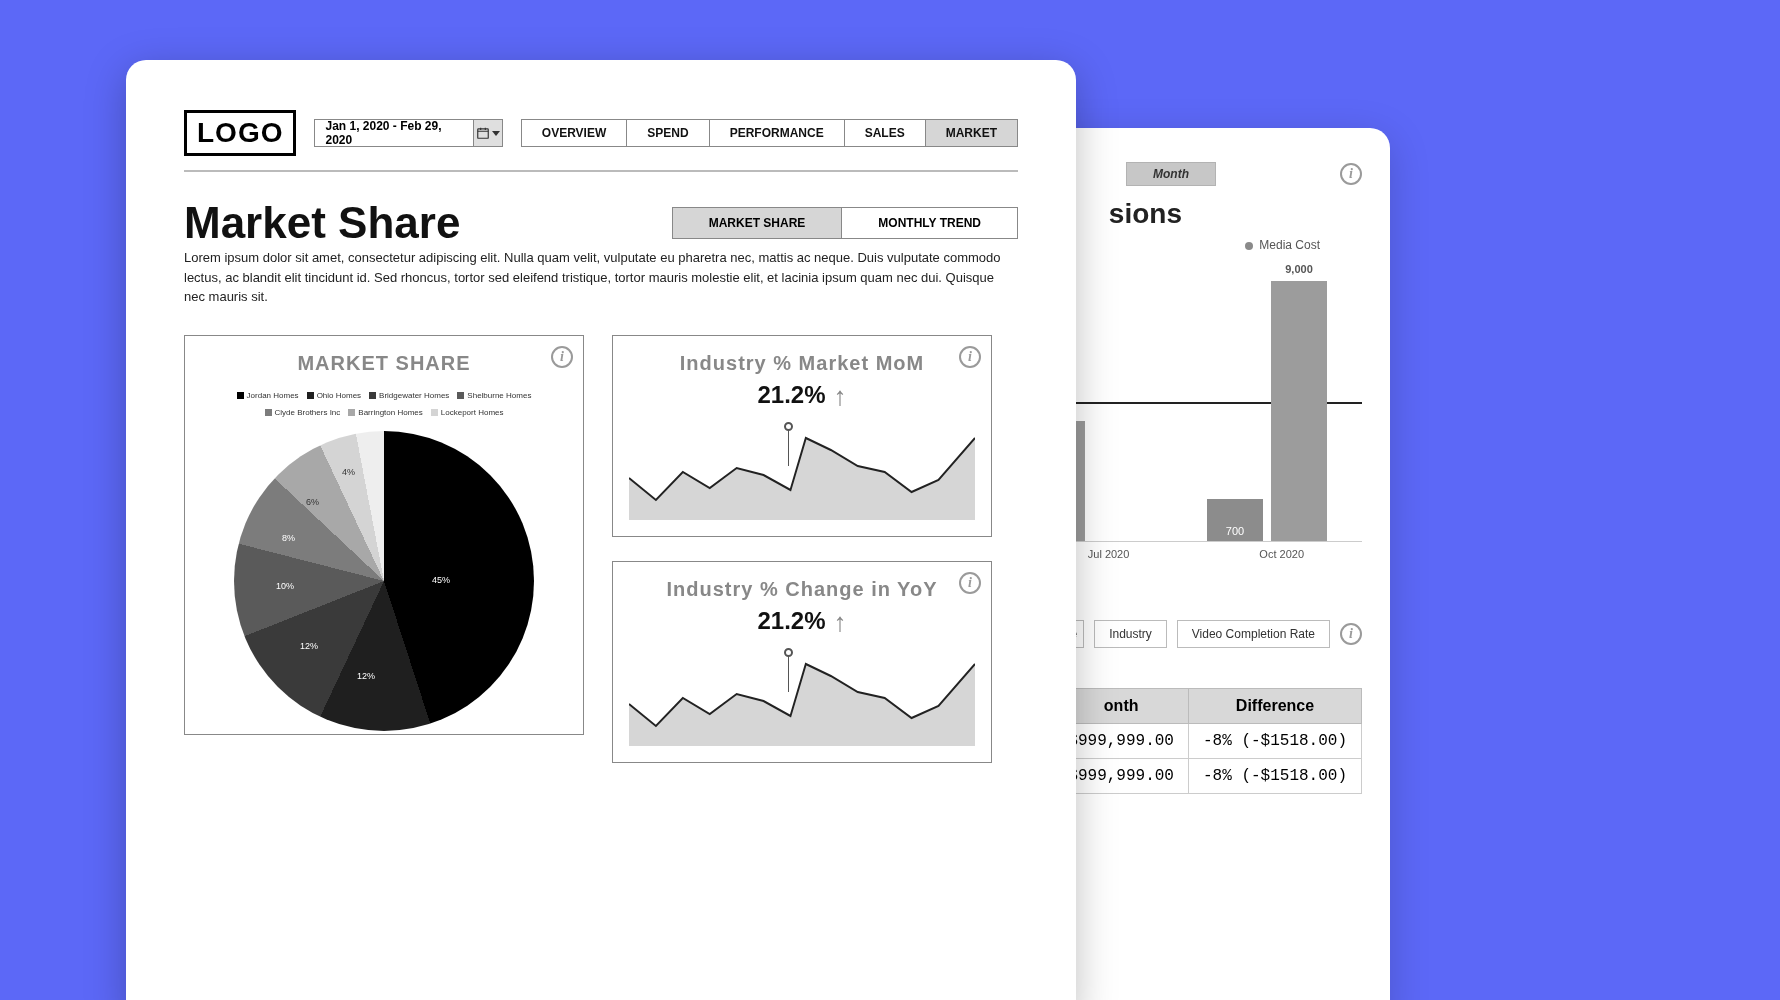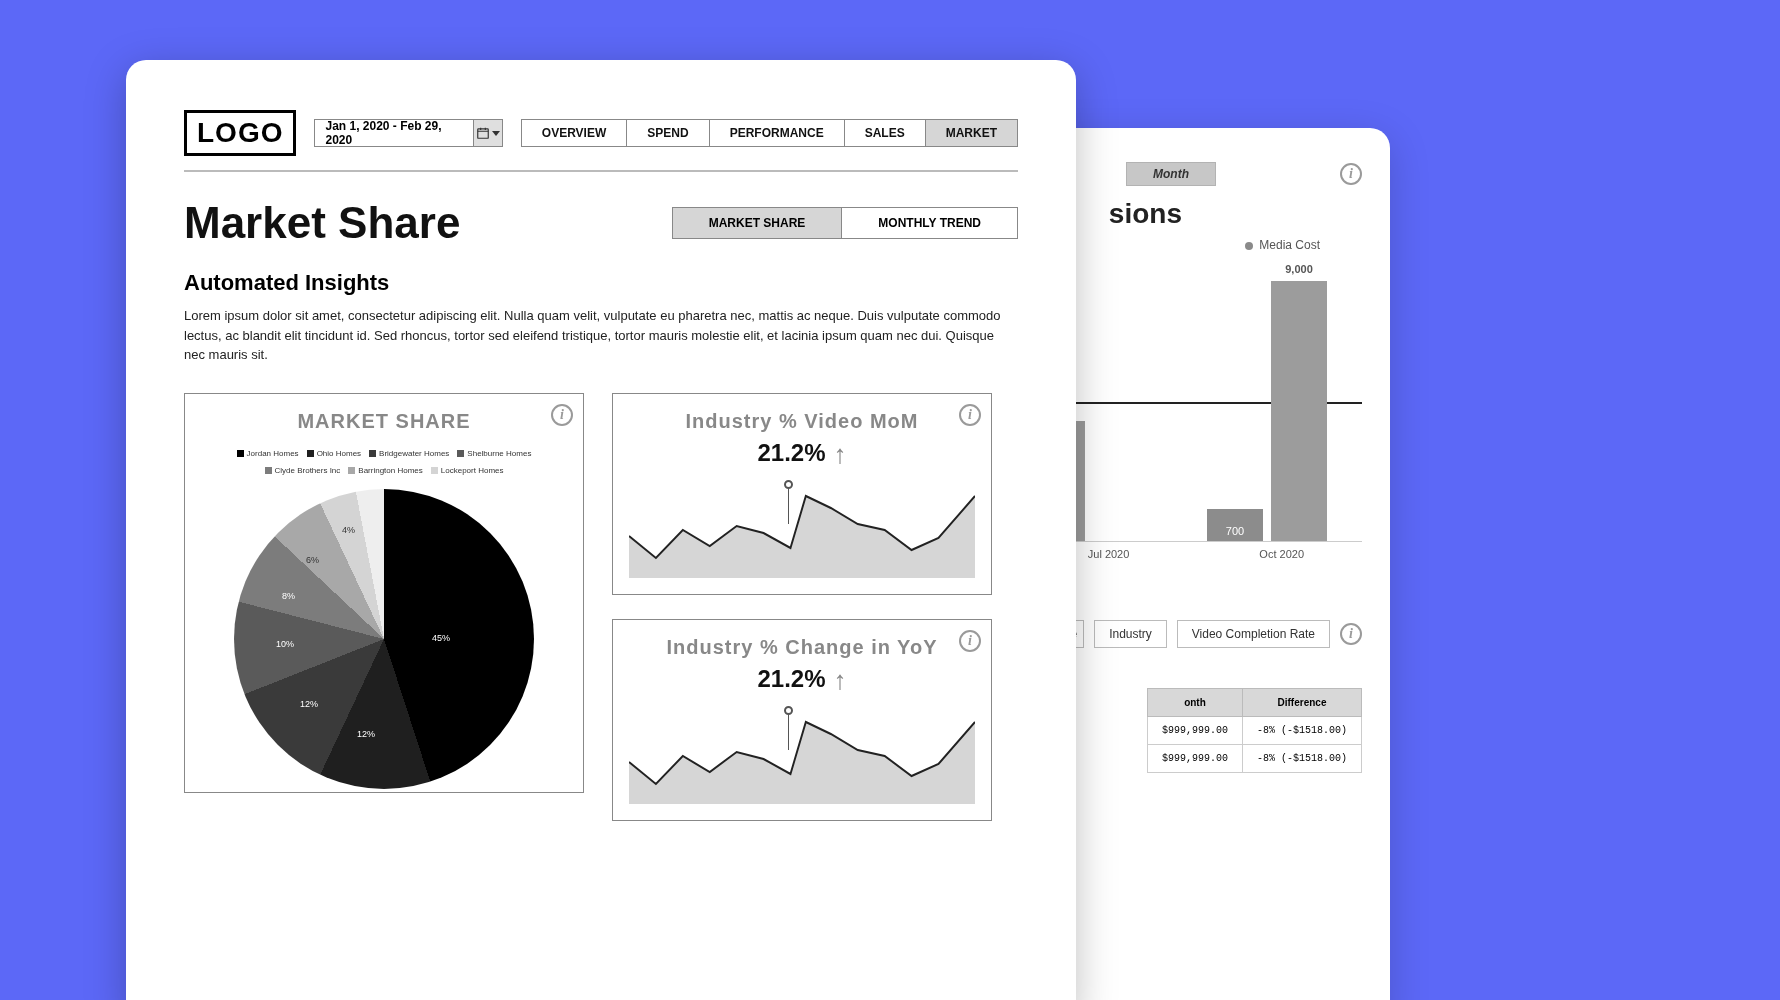--- a/index.html
+++ b/index.html
@@ -61,21 +61,21 @@
   position:absolute; left:250px; right:0; top:50%; height:2px; background:#222;
 }
 .axistext { position:absolute; left:260px; top:calc(50% - 16px); font-size:11px; font-weight:bold;}
 .xlabels { display:flex; justify-content:flex-end; gap:130px; padding-right:58px; font-size:11px; color:#555; margin-top:6px;}
 .back-btnrow { display:flex; justify-content:flex-end; gap:10px; margin-top:60px; align-items:center;}
 .whitebtn {
   border:1px solid #bbb; background:#fff; padding:6px 14px; font-size:12px; color:#333;
 }
 .back-btnrow .whitebtn:first-child { padding-right:6px; }
 .back-tablewrap { margin-top:40px; display:flex; justify-content:flex-end;}
-.back-table { border-collapse:collapse; font-size:10px;}
+.back-table { border-collapse:collapse; font-size:16px;}
 .back-table th {
   background:#d8d8d8; border:1px solid #bbb; padding:8px 24px; font-weight:bold;
 }
 .back-table td { border:1px solid #ccc; padding:8px 14px;font-family:Liberation Mono, monospace; }
 
 .front-header { display:flex; align-items:center; gap:18px; }
 .logo {
   border:3px solid #000; padding:4px 10px; font:bold 28px Arial; letter-spacing:1px;
 }
 .daterange {
@@ -161,21 +161,21 @@
 
   <div class="barchart">
     <div class="axisline"></div>
     <div class="axistext">Conversion Rate</div>
     <div class="barpair">
       <div class="bar" style="height:120px;">
         <span class="lbl">3,000</span>
       </div>
     </div>
     <div class="barpair">
-      <div class="bar" style="height:32px; background:#8c8c8c;">
+      <div class="bar" style="height:42px; background:#8c8c8c;">
         <span class="inlbl">700</span>
       </div>
       <div class="bar" style="height:260px;">
         <span class="lbl">9,000</span>
       </div>
     </div>
   </div>
   <div class="xlabels">
     <span>Jul 2020</span>
     <span>Oct 2020</span>
@@ -234,21 +234,20 @@
   <div class="hr"></div>
 
   <div class="titlebar">
     <div class="pagetitle">Market Share</div>
     <div class="toggle">
       <div class="t active">MARKET SHARE</div>
       <div class="t">MONTHLY TREND</div>
     </div>
   </div>
 
-  <div class="subhead">Automated Insights</div>
   <p class="para">Lorem ipsum dolor sit amet, consectetur adipiscing elit. Nulla quam velit, vulputate eu pharetra nec, mattis ac neque. Duis vulputate commodo lectus, ac blandit elit tincidunt id. Sed rhoncus, tortor sed eleifend tristique, tortor mauris molestie elit, et lacinia ipsum quam nec dui. Quisque nec mauris sit.</p>
 
   <div class="tiles">
 
     <div class="tile tile-left">
       <div class="info-icon">i</div>
       <div class="tile-title">MARKET SHARE</div>
       <div class="legend">
         <span><span class="sq" style="background:#000"></span><span>Jordan Homes</span></span>
         <span><span class="sq" style="background:#1f1f1f"></span><span>Ohio Homes</span></span>
@@ -267,21 +266,21 @@
           <span class="plab" style="left:16%; top:34%;">8%</span>
           <span class="plab" style="left:24%; top:22%; color:#333;">6%</span>
           <span class="plab" style="left:36%; top:12%; color:#333;">4%</span>
         </div>
       </div>
     </div>
 
     <div class="rightcol">
       <div class="tile tile-right">
         <div class="info-icon">i</div>
-        <div class="tile-title">Industry % Video MoM</div>
+        <div class="tile-title">Industry % Market MoM</div>
         <div class="kpi">
           <span>21.2%</span>
           <span class="arrow-up">↑</span>
         </div>
         <div class="spark">
           <div class="marker"></div>
             <div class="dot"></div>
           <svg viewBox="0 0 360 100" preserveAspectRatio="none">
             <path d="M0,58 L28,80 L56,52 L84,68 L112,48 L140,55 L168,70 L184,18 L210,30 L238,46 L266,52 L294,72 L322,60 L360,18 L360,100 L0,100 Z" fill="#d6d6d6"></path>
             <path d="M0,58 L28,80 L56,52 L84,68 L112,48 L140,55 L168,70 L184,18 L210,30 L238,46 L266,52 L294,72 L322,60 L360,18" fill="none" stroke="#222" stroke-width="2"></path>

